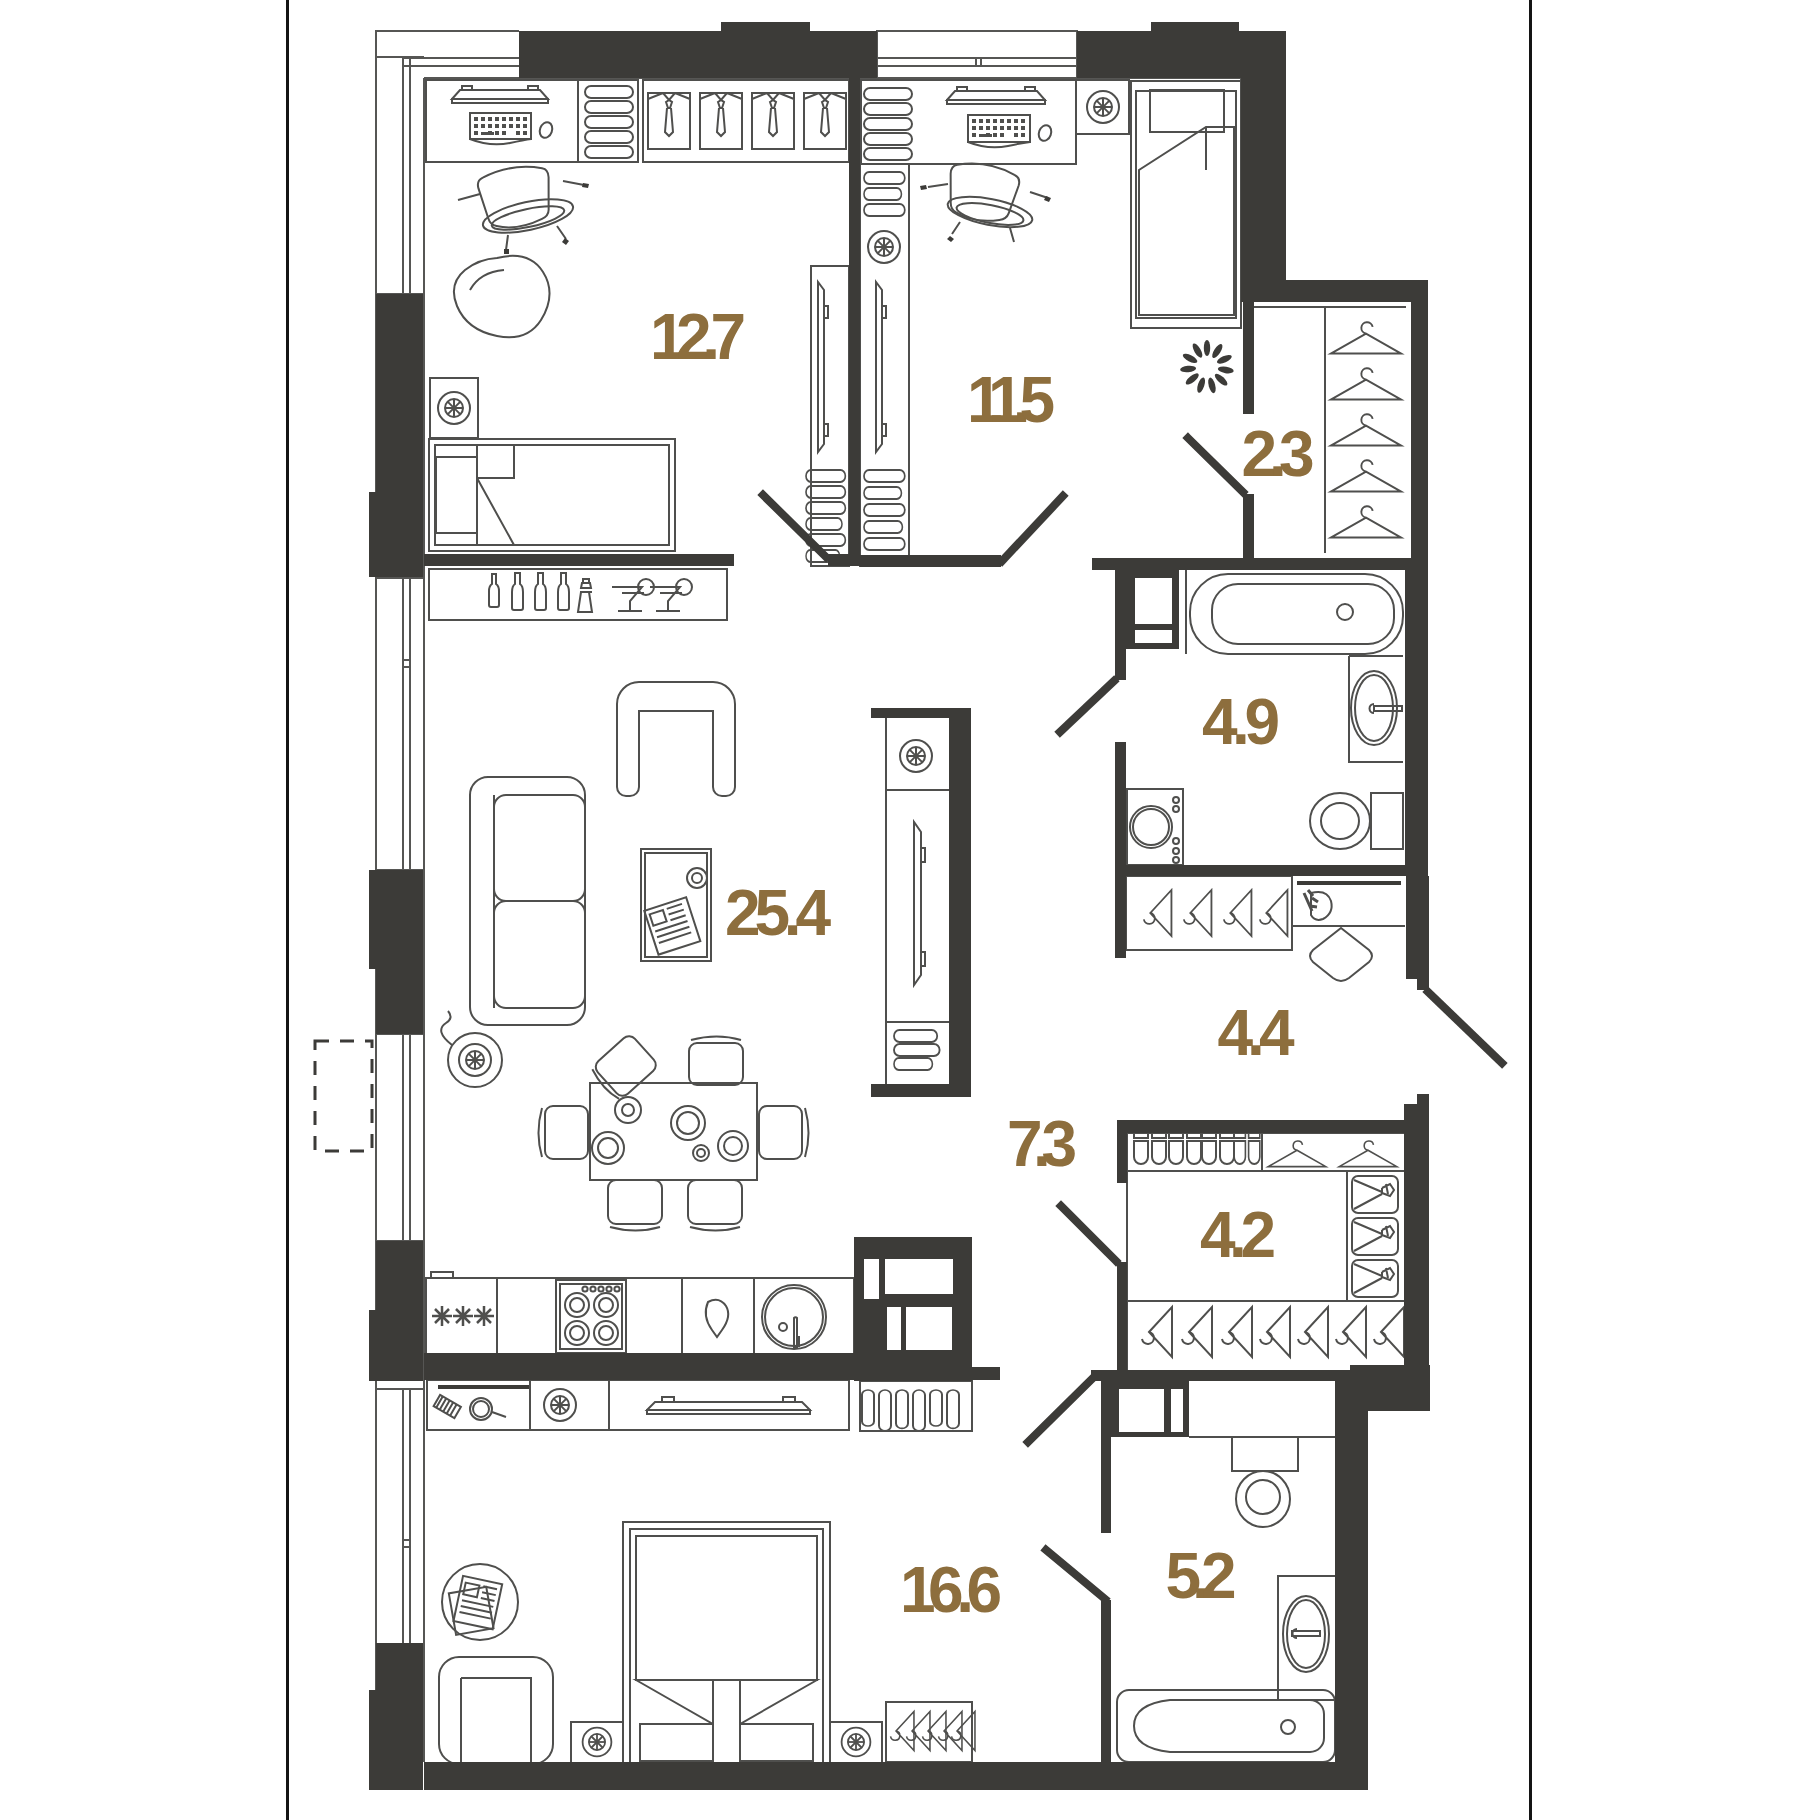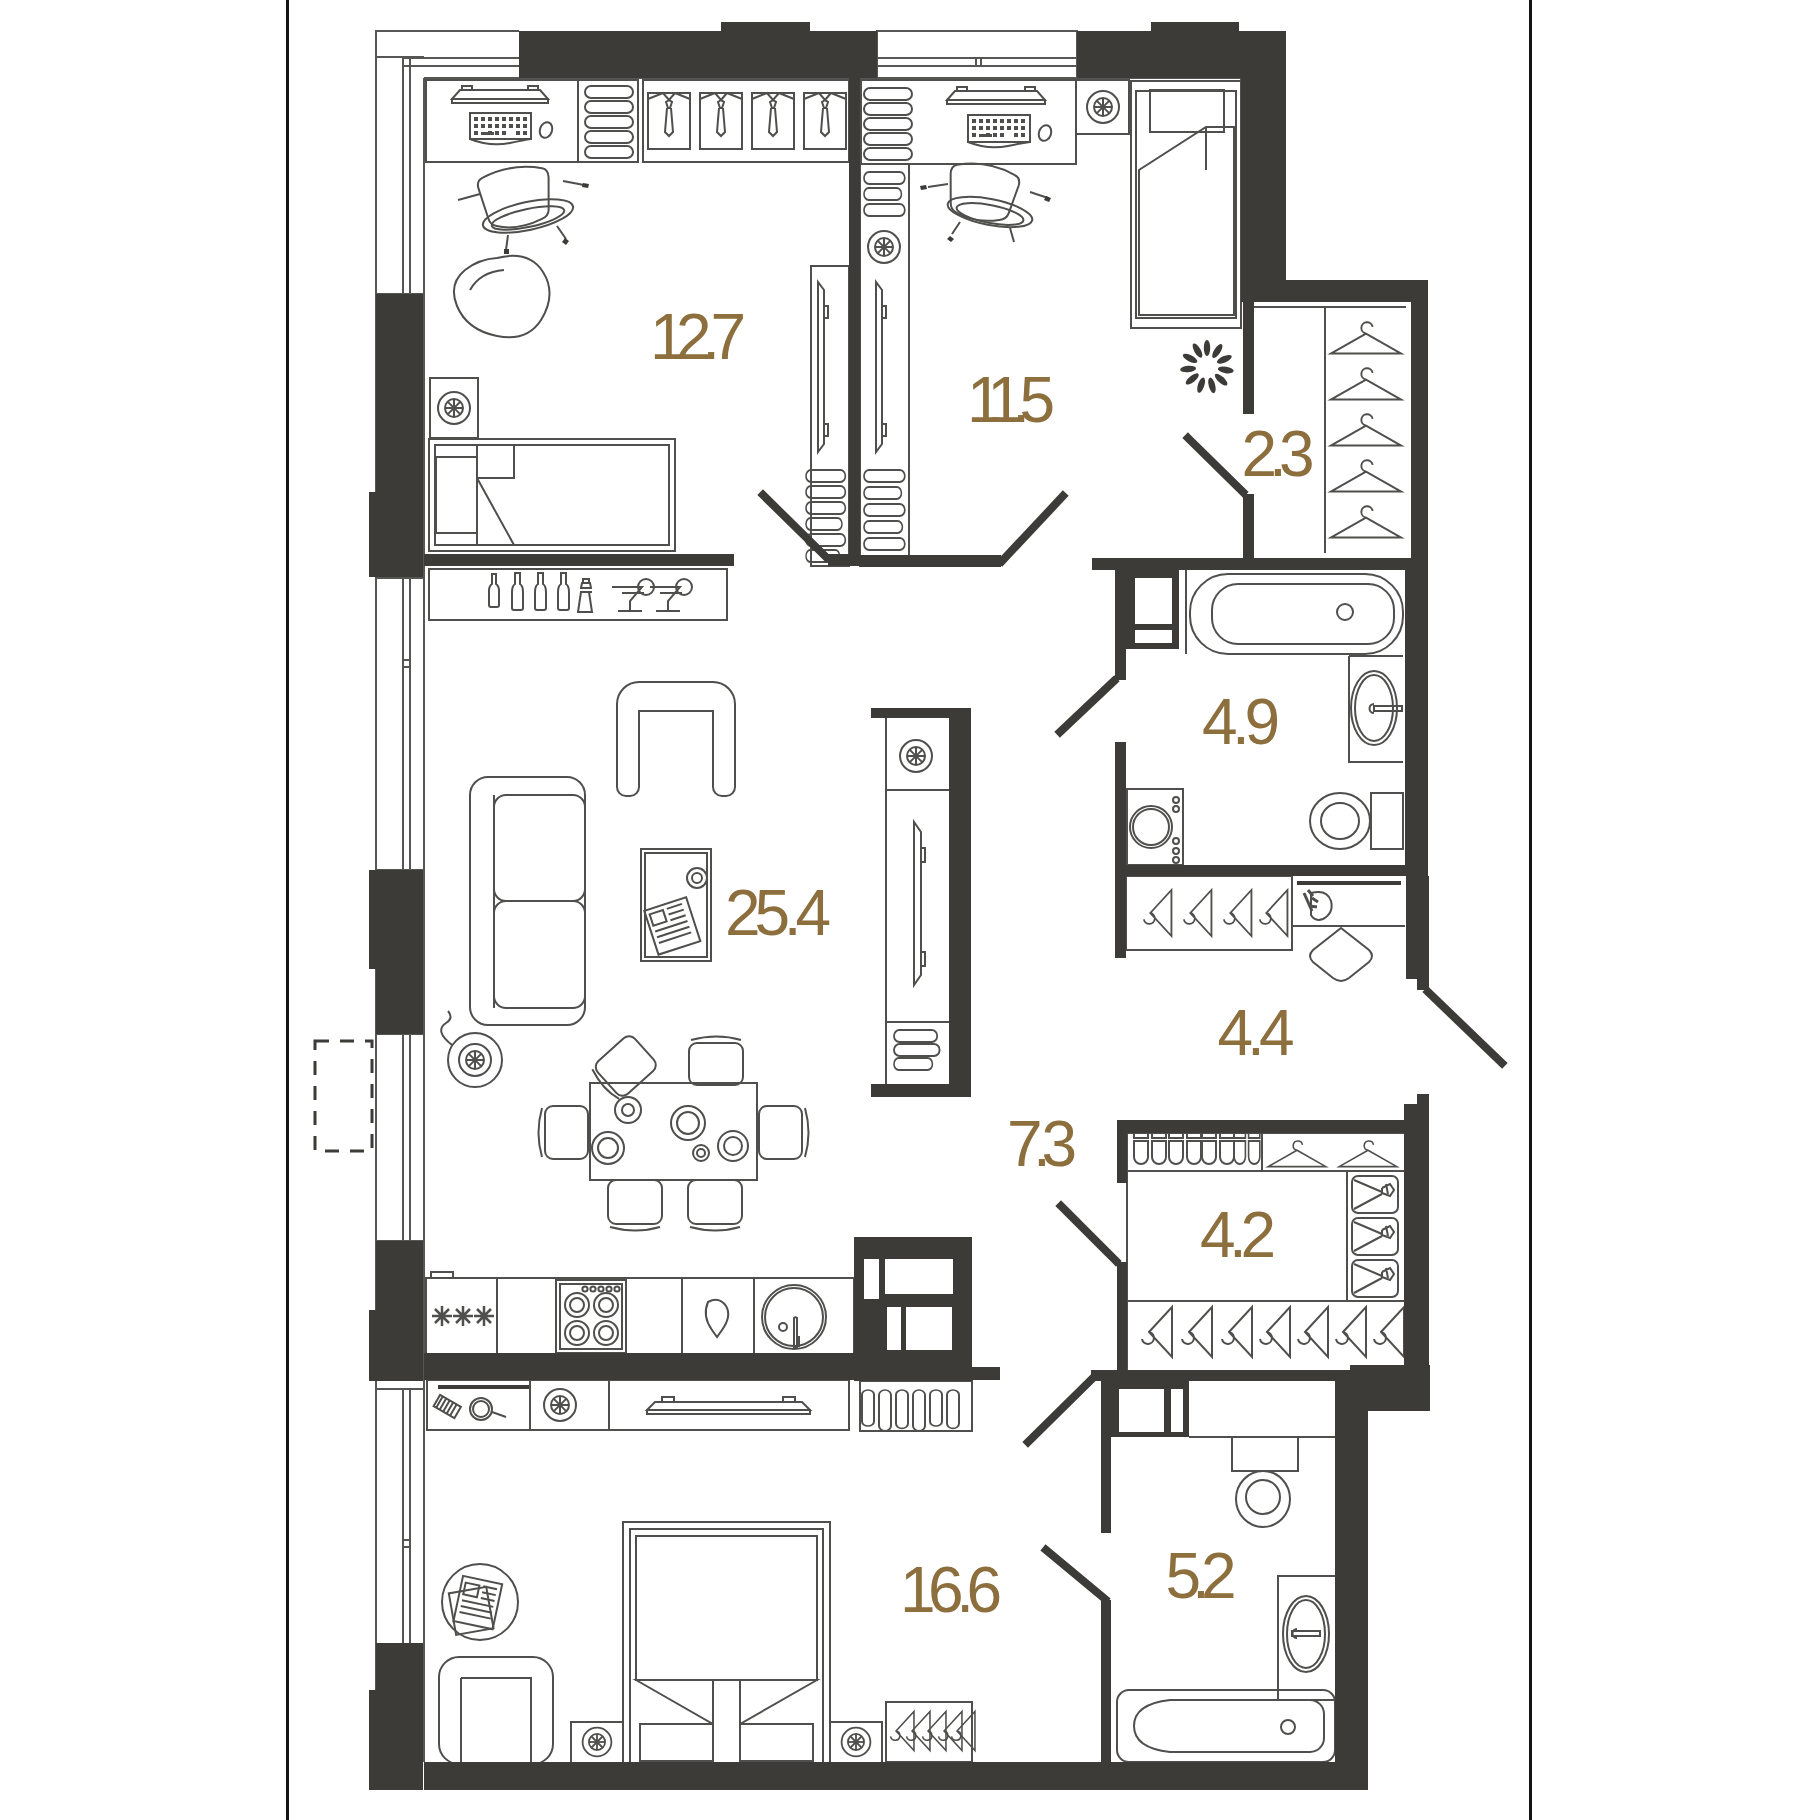--- a/index.html
+++ b/index.html
@@ -1,16 +1,16 @@
 <!DOCTYPE html>
 <html><head>
 <meta charset="utf-8">
 <style>
   html,body{margin:0;padding:0;background:#fff;}
-  .wrap{width:1820px;height:1820px;position:relative;background:#bef264;}
+  .wrap{width:1820px;height:1820px;position:relative;background:#bef264;font-weight:bold;}
   text{font-family:"Liberation Sans",sans-serif;fill:#8d6e3d;}
 </style>
 </head>
 <body>
 <div class="wrap">
 <svg width="1820" height="1820" viewBox="0 0 1820 1820" xmlns="http://www.w3.org/2000/svg">
 <rect x="0" y="0" width="1820" height="1820" fill="#ffffff"></rect>
 
 <g stroke="#565654" stroke-width="2" fill="none">
 

